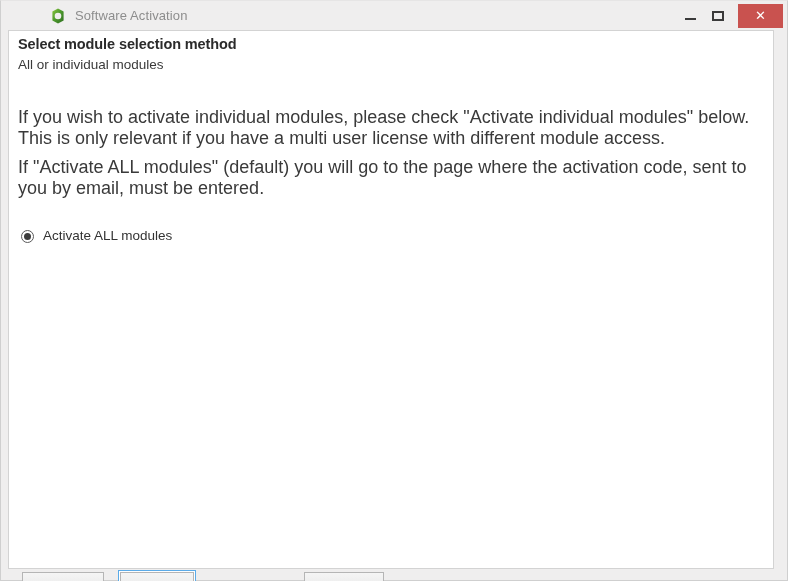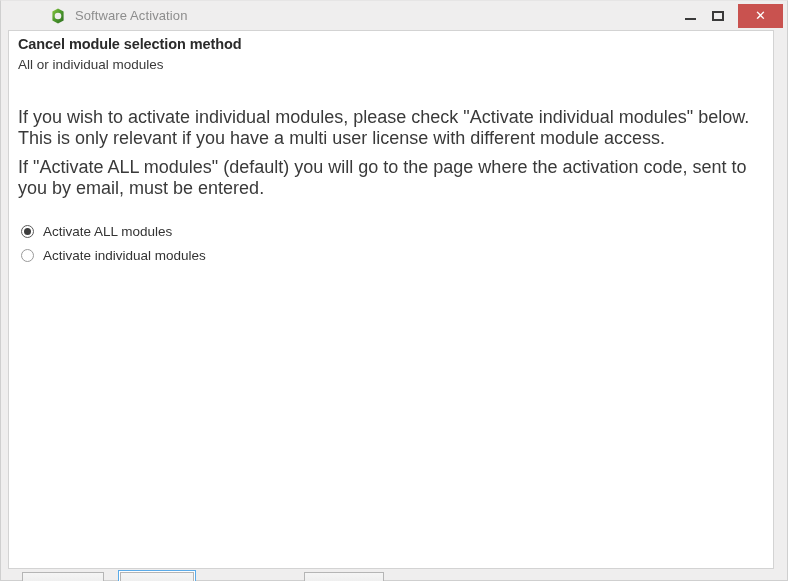--- a/index.html
+++ b/index.html
@@ -152,21 +152,21 @@
   .para-2 { top: 126px; }
 
   
   .radio-group {
     position: absolute;
     left: 12px;
     top: 188px;
   }
   .radio-row {
     display: flex;
-    align-items: center;
+    align-items: flex-end;
     height: 24px;
     cursor: default;
   }
   .radio-mark {
     width: 13px;
     height: 13px;
     border-radius: 50%;
     border: 1px solid #9a9a9a;
     background: #ffffff;
     box-sizing: border-box;
@@ -263,35 +263,31 @@
         <span class="max-glyph"></span>
       </button>
       <button class="win-btn close">
         <span class="close-glyph">✕</span>
       </button>
     </div>
   </div>
 
   <div class="content">
 
-    <div class="page-heading">Cancel module selection method</div>
+    <div class="page-heading">Select module selection method</div>
     <div class="page-subheading">All or individual modules</div>
 
     <div class="para para-1">If you wish to activate individual modules, please check "Activate individual modules" below. This is only relevant if you have a multi user license with different module access.</div>
     <div class="para para-2">If "Activate ALL modules" (default) you will go to the page where the activation code, sent to you by email, must be entered.</div>
 
     <div class="radio-group">
       <div class="radio-row checked">
         <span class="radio-mark"></span>
         <span class="radio-label">Activate ALL modules</span>
       </div>
-      <div class="radio-row">
-        <span class="radio-mark"></span>
-        <span class="radio-label">Activate individual modules</span>
-      </div>
     </div>
 
     <button class="btn btn-back">&lt; Back</button>
 
     <div class="btn-next-wrap">
       <button class="btn btn-next">Next &gt;</button>
     </div>
 
     <button class="btn btn-cancel">Cancel</button>
 

